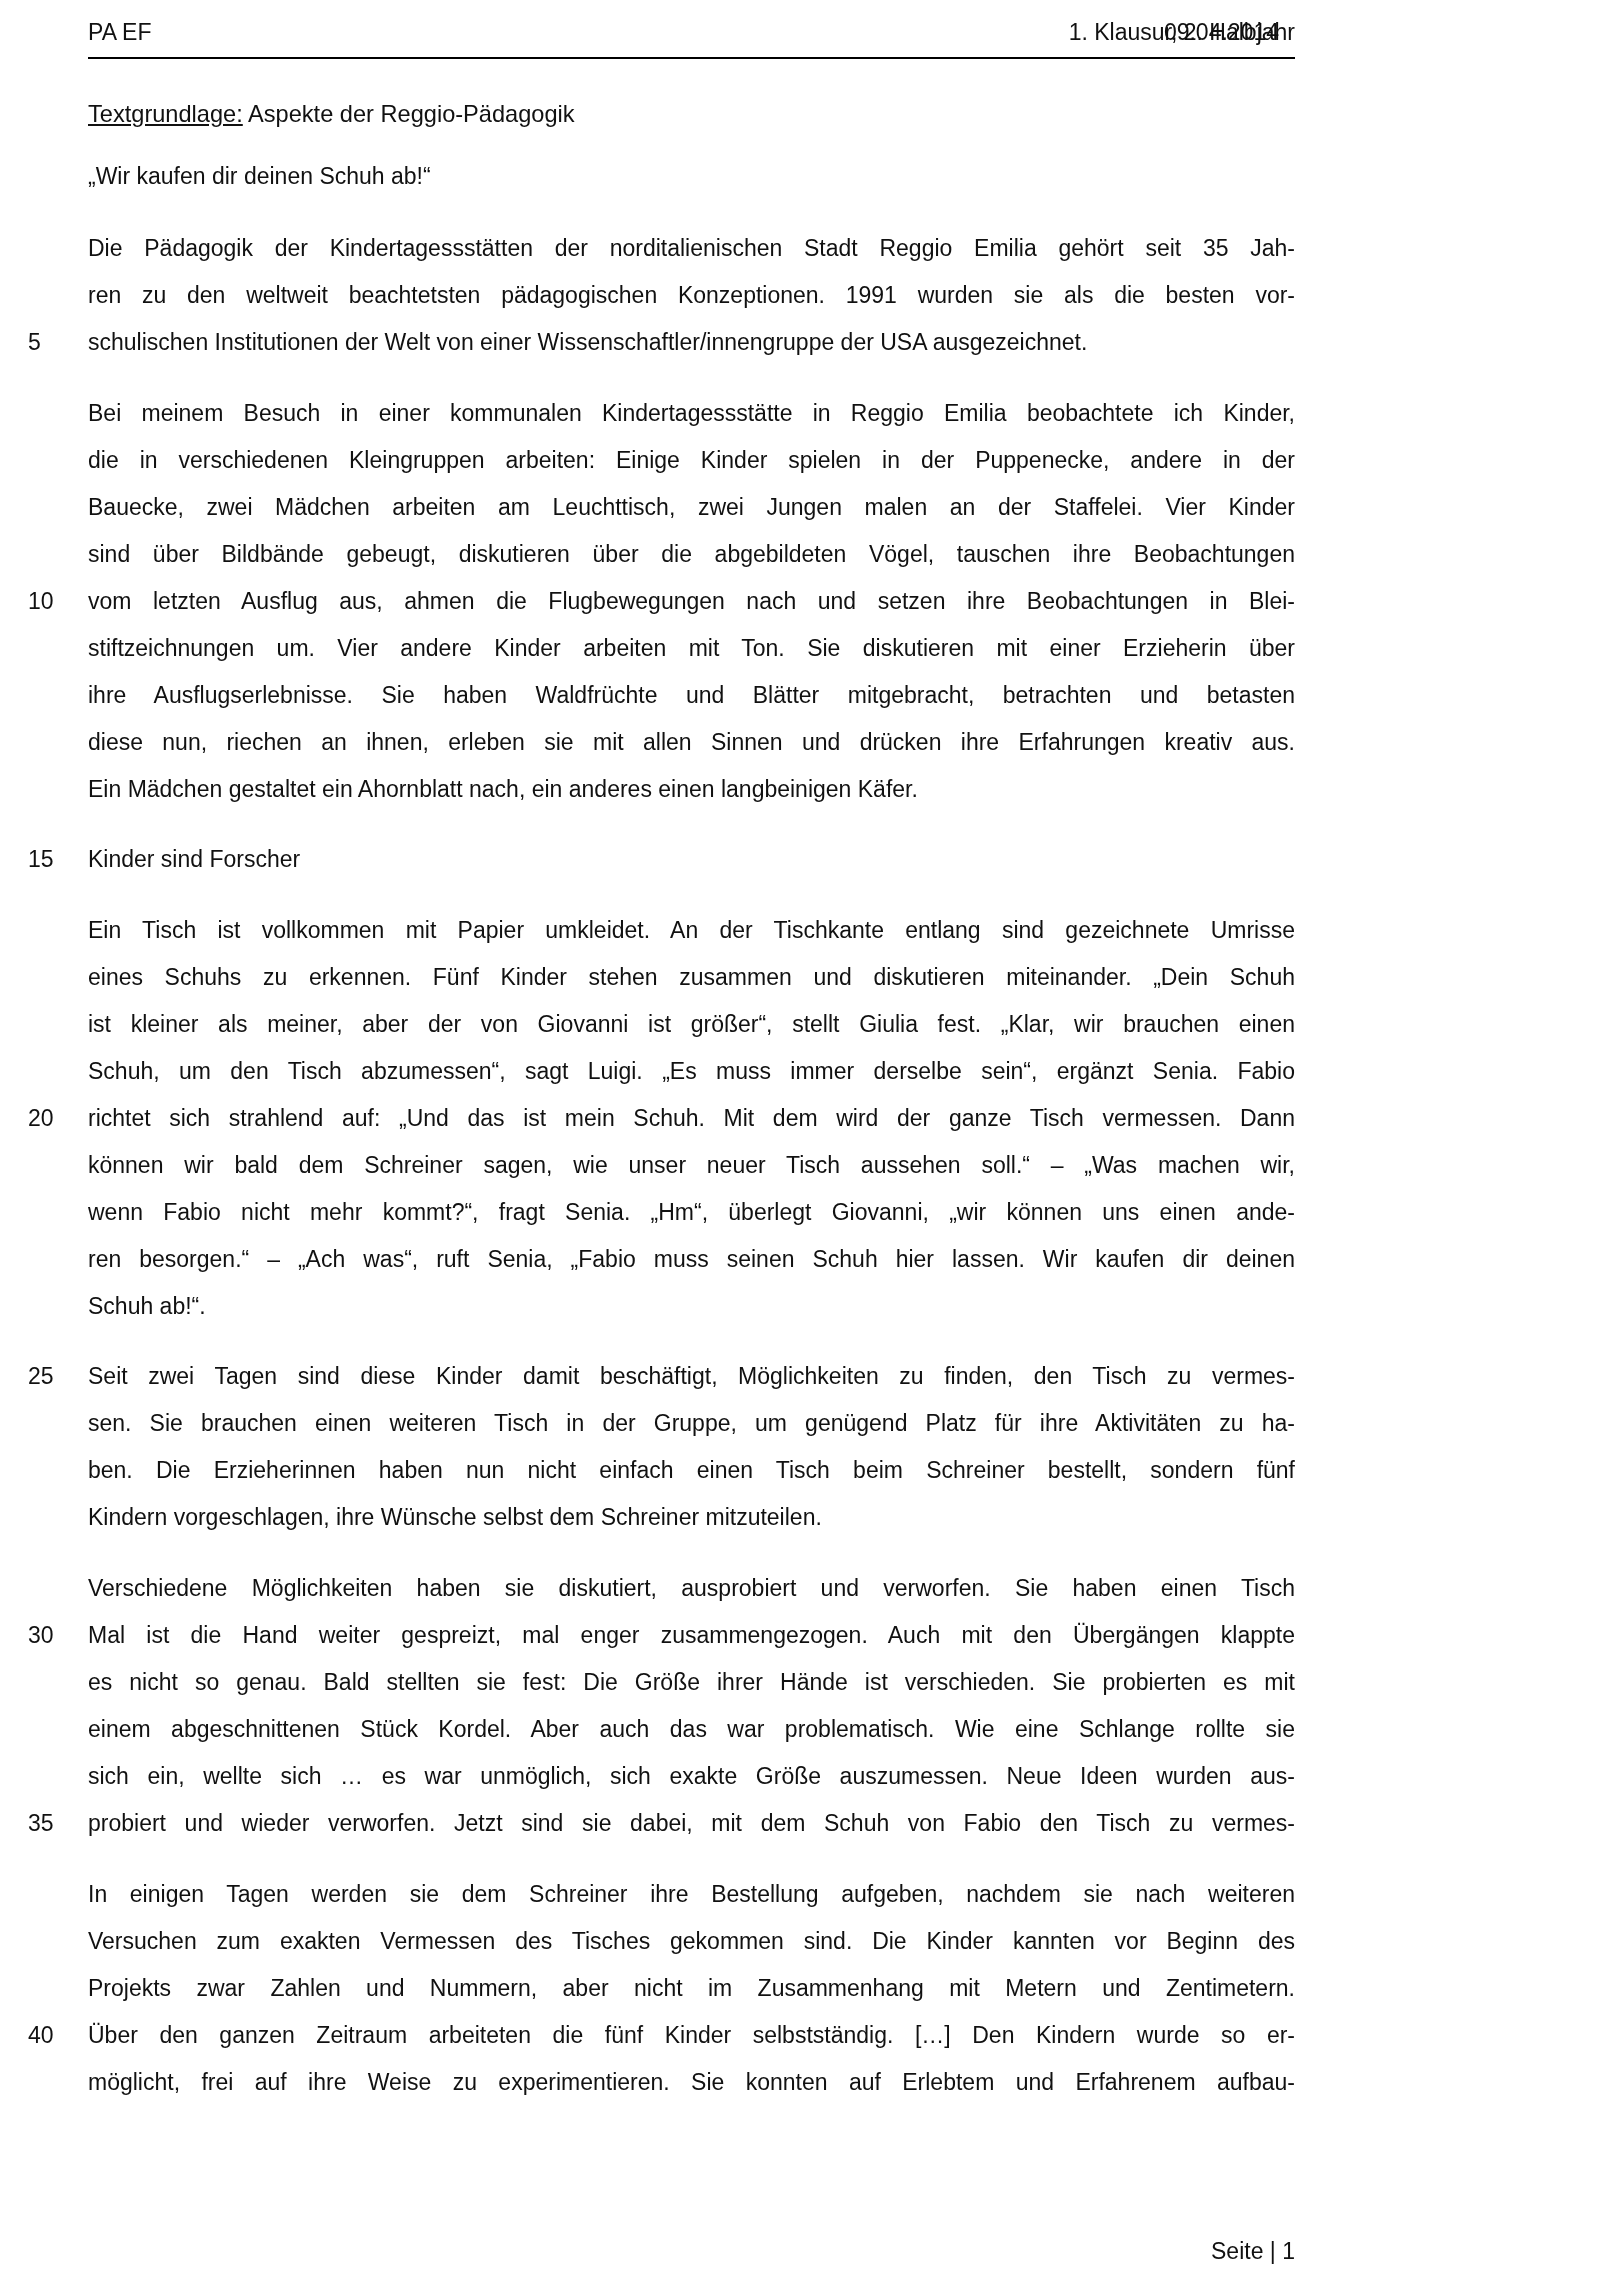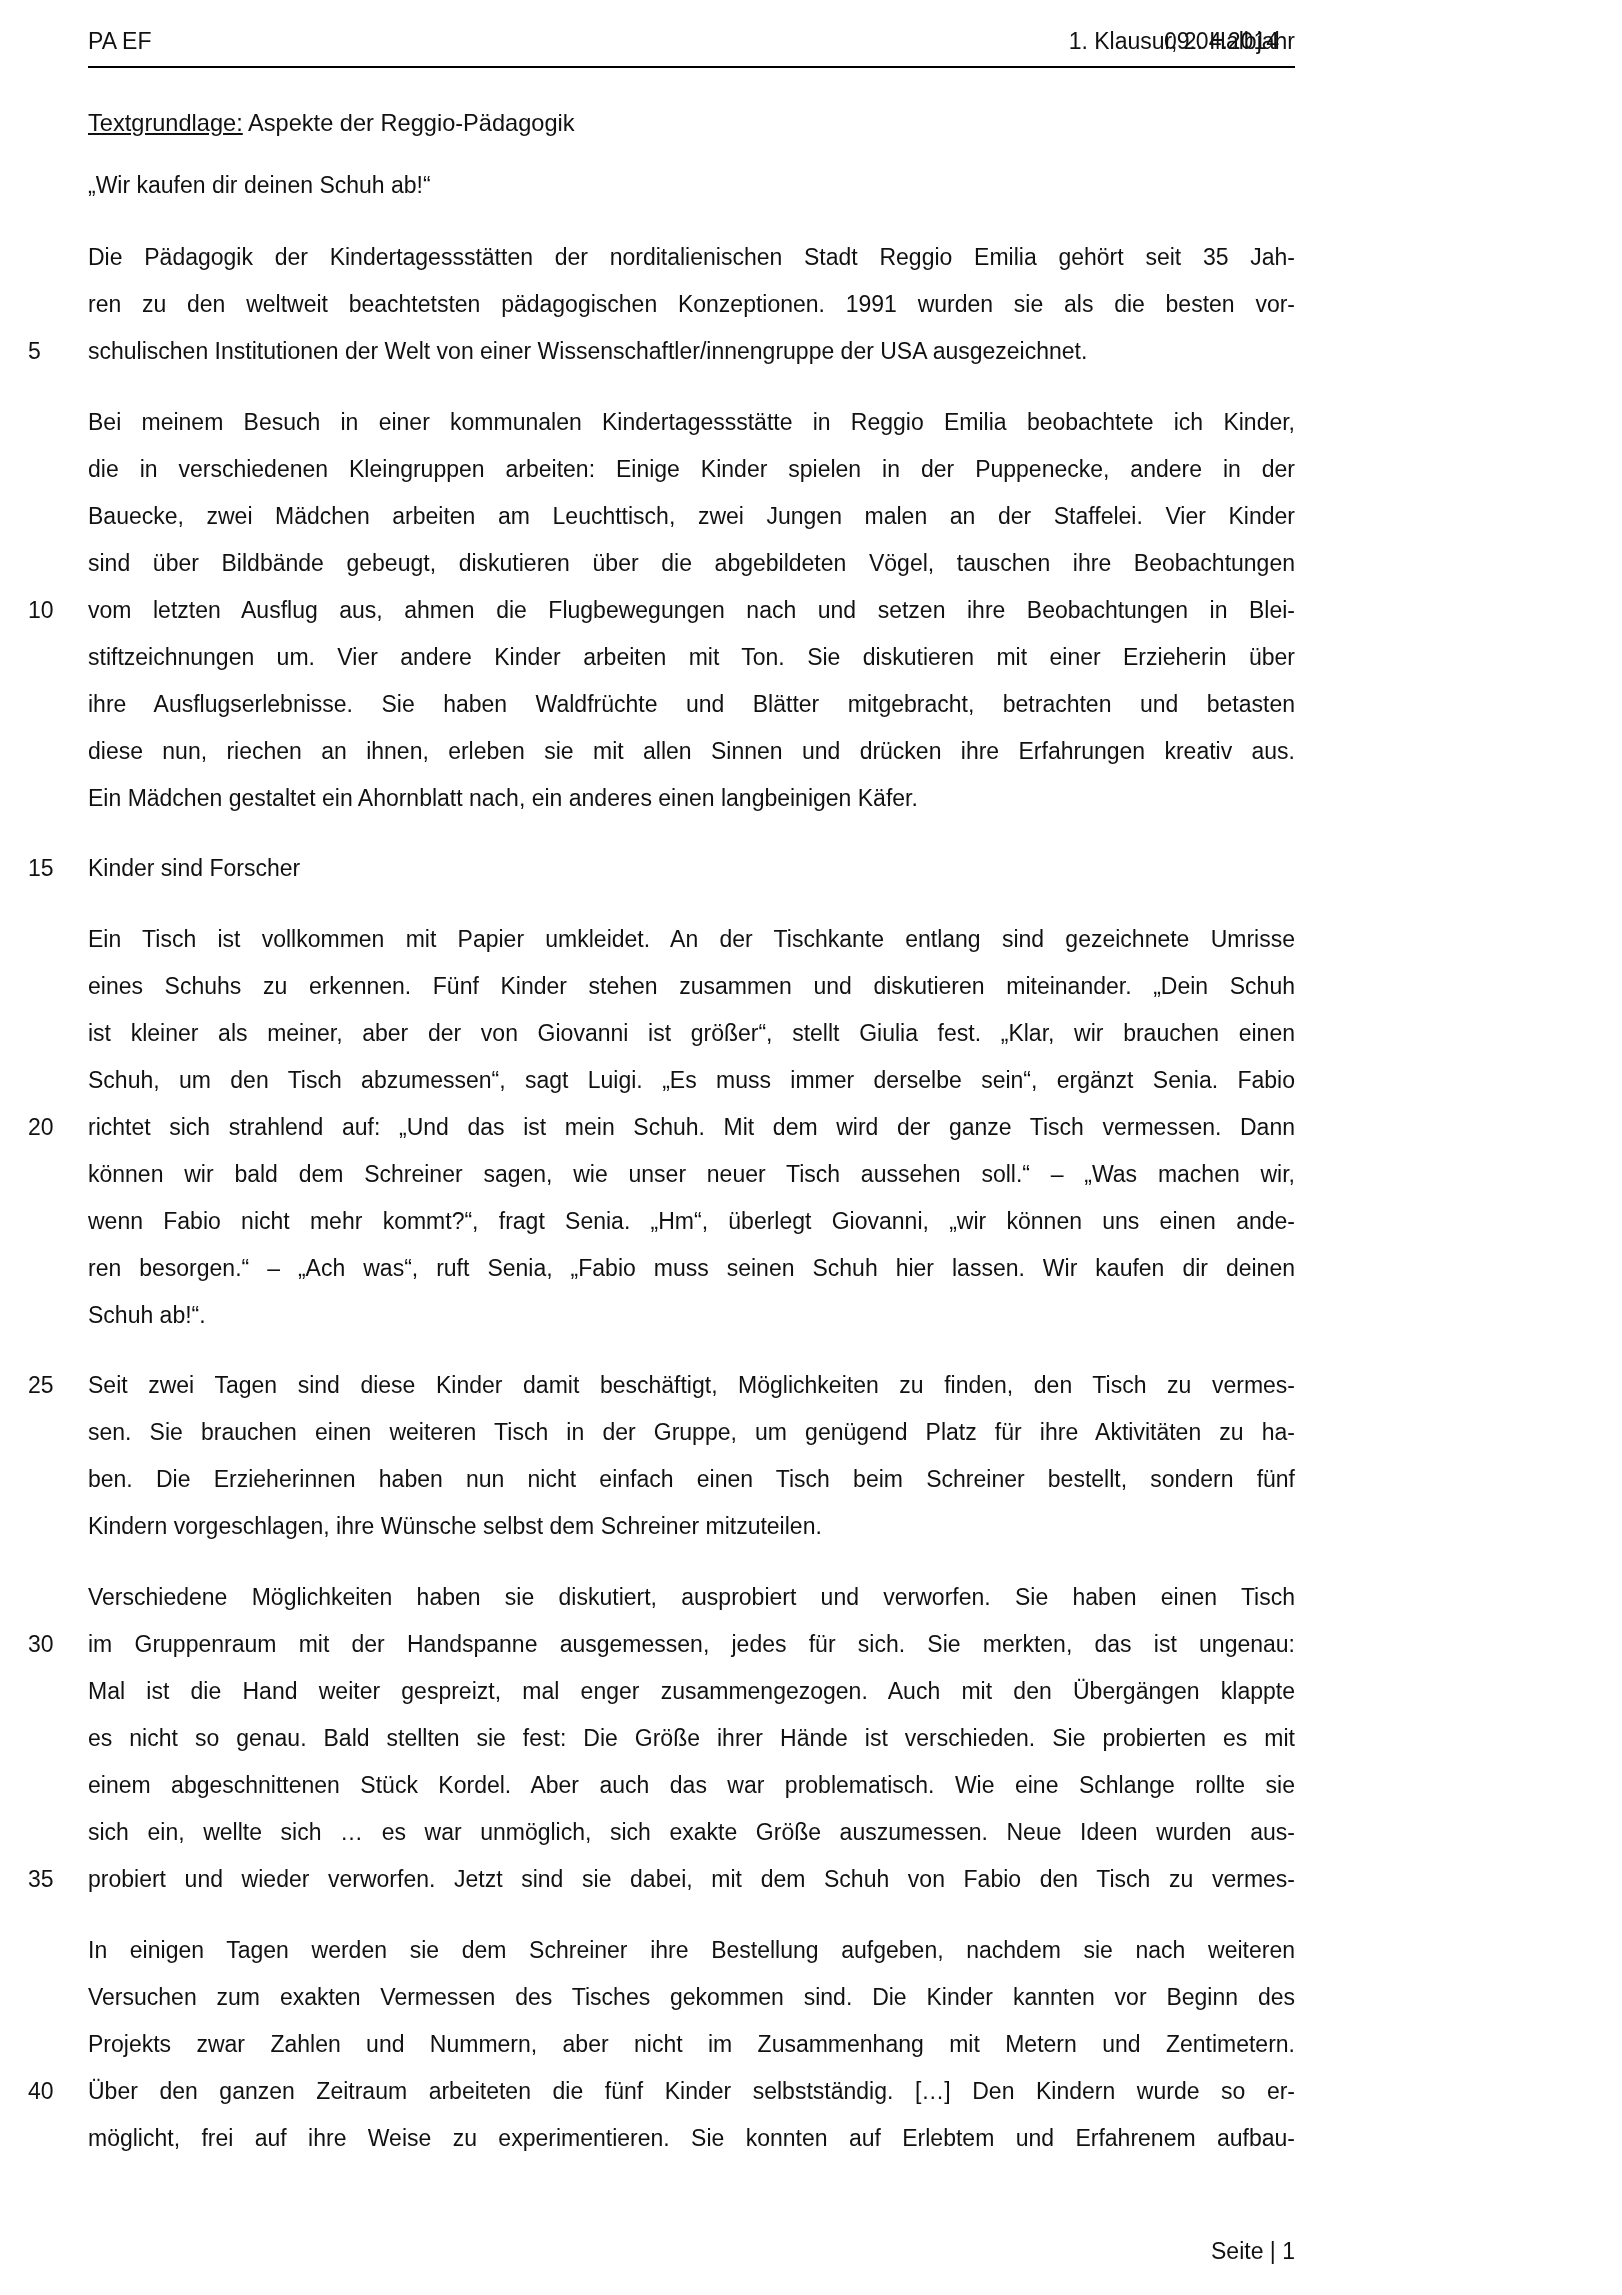--- a/index.html
+++ b/index.html
@@ -16,21 +16,21 @@
     overflow: hidden;
   }
   .content {
     position: absolute;
     left: 88px;
     top: 0;
     width: 1207px;
   }
   .header {
     position: relative;
-    margin-top: 28px;
+    margin-top: 19px;
     padding-bottom: 10.5px;
     border-bottom: 2.6px solid #000000;
     font-size: 23px;
     line-height: 27.5px;
     height: 27.5px;
   }
   .header .h-left  { position: absolute; left: 0; top: 0; }
   .header .h-center{ position: absolute; left: 0; right: 0; top: 0; text-align: right; }
   .header .h-right { position: absolute; right: 16px; top: 0; text-align: right; }
 
@@ -132,21 +132,21 @@
           <div class="line flush"><span class="linetext">Schuh ab!“.</span></div>
         </div>
         <div class="para">
           <div class="line"><span class="linenum">25</span><span class="linetext">Seit zwei Tagen sind diese Kinder damit beschäftigt, Möglichkeiten zu finden, den Tisch zu vermes-</span></div>
           <div class="line"><span class="linetext">sen. Sie brauchen einen weiteren Tisch in der Gruppe, um genügend Platz für ihre Aktivitäten zu ha-</span></div>
           <div class="line"><span class="linetext">ben. Die Erzieherinnen haben nun nicht einfach einen Tisch beim Schreiner bestellt, sondern fünf</span></div>
           <div class="line flush"><span class="linetext">Kindern vorgeschlagen, ihre Wünsche selbst dem Schreiner mitzuteilen.</span></div>
         </div>
         <div class="para">
           <div class="line"><span class="linetext">Verschiedene Möglichkeiten haben sie diskutiert, ausprobiert und verworfen. Sie haben einen Tisch</span></div>
-          <div class="line"><span class="linenum">30</span><span class="linetext">im Gruppenraum mit der Handspanne ausgemessen, jedes für sich. Sie merkten, das ist ungenau:</span></div>
+          <div class="line"><span class="linenum">30</span></div>
           <div class="line"><span class="linetext">Mal ist die Hand weiter gespreizt, mal enger zusammengezogen. Auch mit den Übergängen klappte</span></div>
           <div class="line"><span class="linetext">es nicht so genau. Bald stellten sie fest: Die Größe ihrer Hände ist verschieden. Sie probierten es mit</span></div>
           <div class="line"><span class="linetext">einem abgeschnittenen Stück Kordel. Aber auch das war problematisch. Wie eine Schlange rollte sie</span></div>
           <div class="line"><span class="linetext">sich ein, wellte sich … es war unmöglich, sich exakte Größe auszumessen. Neue Ideen wurden aus-</span></div>
           <div class="line"><span class="linenum">35</span><span class="linetext">probiert und wieder verworfen. Jetzt sind sie dabei, mit dem Schuh von Fabio den Tisch zu vermes-</span></div>
         </div>
         <div class="para">
           <div class="line"><span class="linetext">In einigen Tagen werden sie dem Schreiner ihre Bestellung aufgeben, nachdem sie nach weiteren</span></div>
           <div class="line"><span class="linetext">Versuchen zum exakten Vermessen des Tisches gekommen sind. Die Kinder kannten vor Beginn des</span></div>
           <div class="line"><span class="linetext">Projekts zwar Zahlen und Nummern, aber nicht im Zusammenhang mit Metern und Zentimetern.</span></div>

